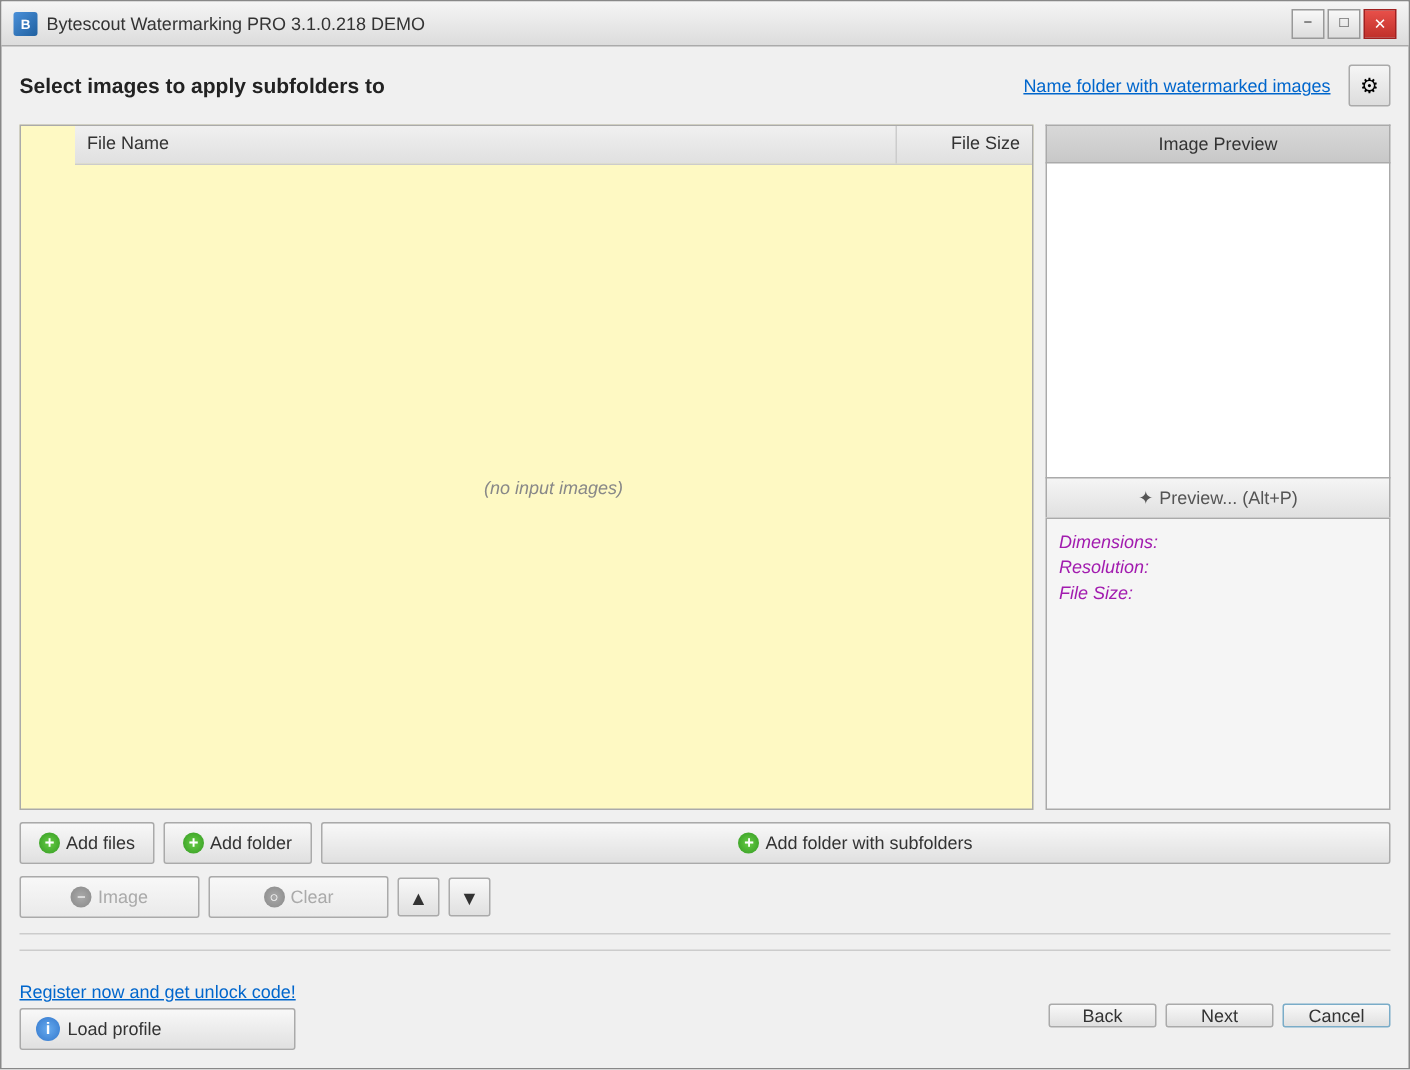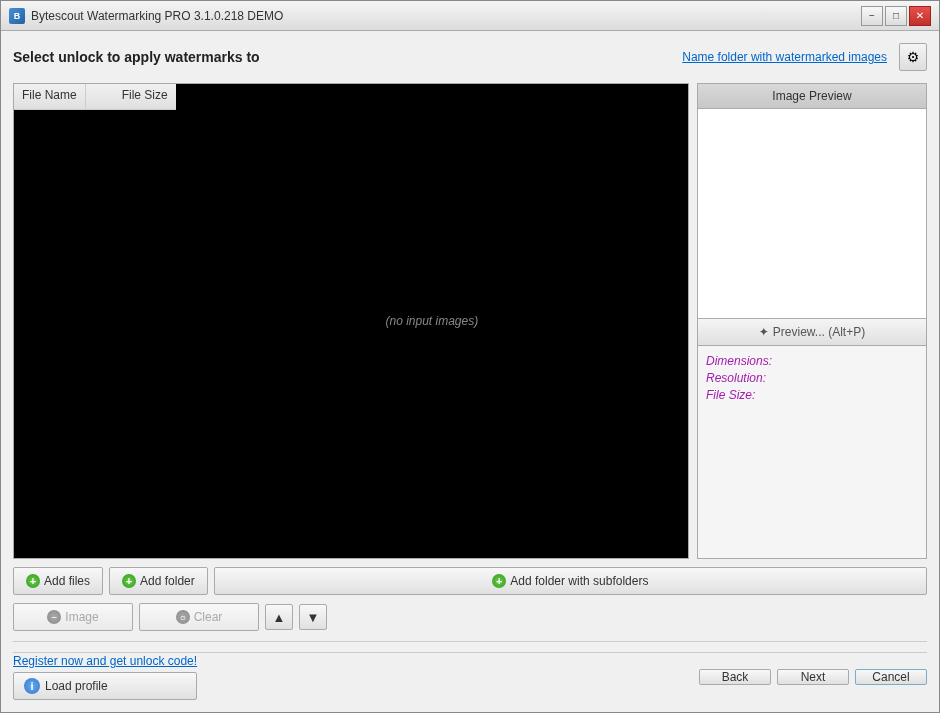--- a/index.html
+++ b/index.html
@@ -117,23 +117,24 @@
     .panels-row {
       display: flex;
       flex: 1;
       gap: 8px;
     }
 
     
     .file-panel {
       flex: 1;
       display: flex;
-      flex-direction: row;
-      border: 1px solid #aaa;
-      background: #000000;
+      flex-direction: column;
+      border: 1px solid #aaa;
+      background: #fef9c3;
+      padding-left: 36px;
     }
     .file-table-header {
       display: flex;
       background: linear-gradient(to bottom, #f0f0f0, #e0e0e0);
       border-bottom: 1px solid #ccc;
       height: 26px;
     }
     .file-col-name {
       flex: 1;
       padding: 4px 8px;
@@ -276,21 +277,21 @@
     
     .secondary-row {
       display: flex;
       gap: 6px;
       align-items: center;
     }
 
     
     .bottom-area {
       border-top: 1px solid #ccc;
-      padding-top: 1px;
+      padding-top: 20px;
       display: flex;
       align-items: center;
       justify-content: space-between;
     }
     .bottom-left {
       display: flex;
       flex-direction: column;
       gap: 4px;
     }
     .register-link {
@@ -366,21 +367,21 @@
     <div class="titlebar-controls">
       <button class="titlebar-btn">−</button>
       <button class="titlebar-btn">□</button>
       <button class="titlebar-btn close-btn">✕</button>
     </div>
   </div>
 
   <div class="content-area">
 
     <div class="header-row">
-      <span class="header-title">Select unlock to apply watermarks to</span>
+      <span class="header-title">Select images to apply subfolders to</span>
       <div class="header-right">
         <a class="header-link">Name folder with watermarked images</a>
         <button class="settings-btn">
           <span>⚙</span>
         </button>
       </div>
     </div>
 
     <div class="panels-row">
 

